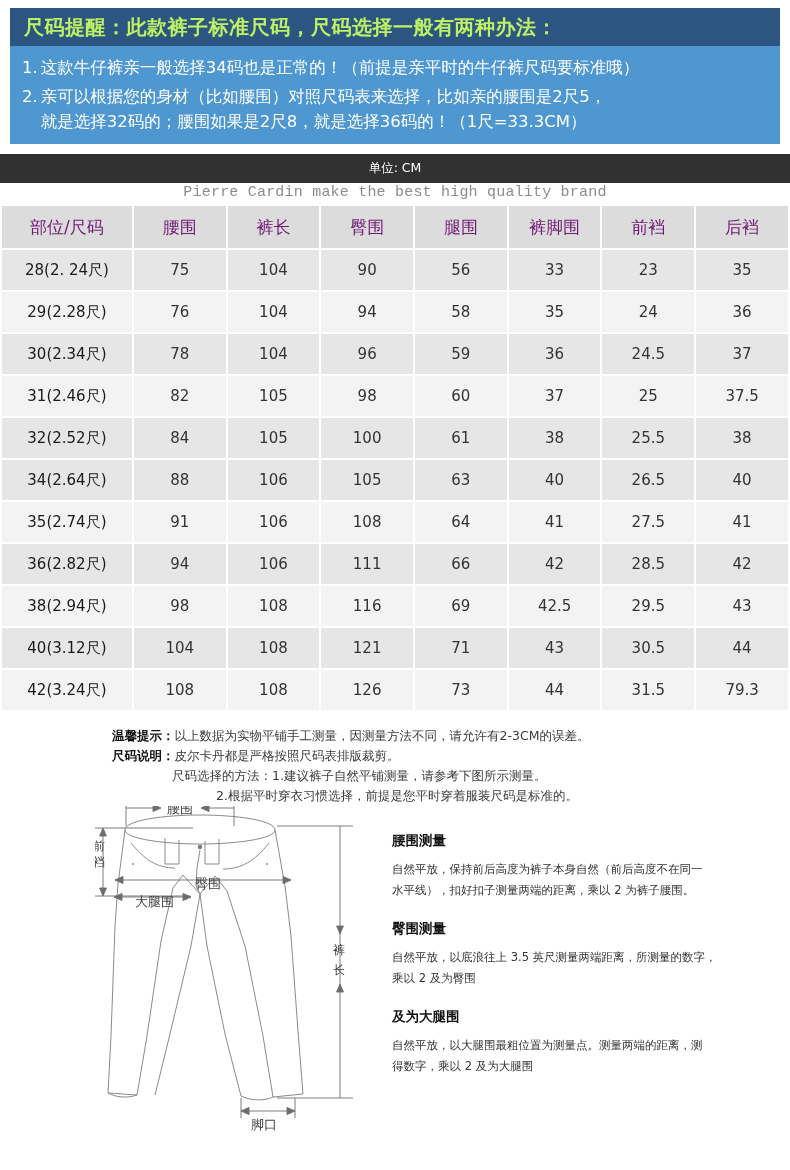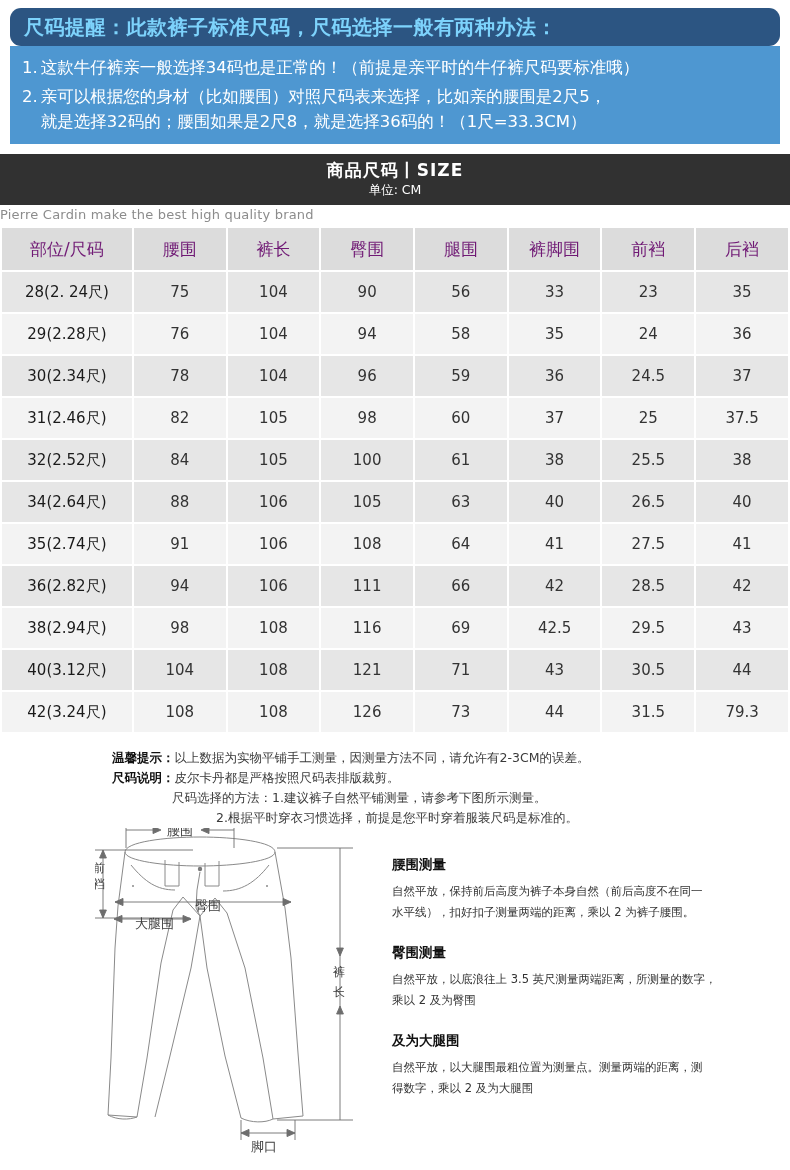--- a/index.html
+++ b/index.html
@@ -19,28 +19,27 @@
   
   .notice {
     width: 790px;
     box-sizing: border-box;
     padding: 8px 0 10px 0;
     background: #ffffff;
   }
   .notice-title {
     margin: 0 10px 0 10px;
     background: #2c5582;
-    color: #7dd3fc;
+    color: #bef264;
     font-size: 20px;
     font-weight: bold;
     line-height: 30px;
     padding: 4px 0 4px 14px;
     letter-spacing: 0.5px;
     white-space: nowrap;
-    border-radius: 11px;
   }
   .notice-body {
     margin: 0 10px 0 10px;
     background: #4e97d1;
     color: #ffffff;
     padding: 9px 12px 10px 12px;
     box-sizing: border-box;
   }
   .notice-item {
     display: flex;
@@ -71,27 +70,28 @@
     line-height: 22px;
     letter-spacing: 1px;
   }
   .size-band-sub {
     font-size: 12.5px;
     line-height: 17px;
     font-weight: normal;
   }
   .brand-line {
     width: 790px;
-    text-align: left;
-    font-size: 13px;
+    text-align: center;
+    font-size: 15px;
     color: #8c8c8c;
     line-height: 16px;
     padding: 2px 0 3px 0;
     box-sizing: border-box;
     letter-spacing: 0.2px;
+    font-family: Liberation Mono, monospace;
   }
 
   
   .size-table {
     width: 790px;
     border-collapse: separate;
     border-spacing: 2px 2px;
     table-layout: fixed;
     margin: 0;
   }
@@ -157,20 +157,21 @@
     top: 25px;
     width: 318px;
     color: #222222;
   }
   .m-head {
     font-size: 13.5px;
     font-weight: bold;
     color: #111111;
     line-height: 22px;
     margin-bottom: 6px;
+    font-family: Liberation Mono, monospace;
   }
   .m-body {
     font-size: 11.5px;
     line-height: 21px;
     color: #333333;
     margin-bottom: 18px;
   }
   .m-body div { white-space: nowrap; }
   .m-block:last-child .m-body { margin-bottom: 7px; }
 </style>
@@ -190,21 +191,20 @@
       <span class="notice-num">2.</span>
       <span class="notice-lines">
         <div class="notice-line">亲可以根据您的身材（比如腰围）对照尺码表来选择，比如亲的腰围是2尺5，</div>
         <div class="notice-line">就是选择32码的；腰围如果是2尺8，就是选择36码的！（1尺=33.3CM）</div>
       </span>
     </div>
   </div>
 </div>
 
 <div class="size-band">
-  <div class="size-band-title">商品尺码丨SIZE</div>
   <div class="size-band-sub">单位: CM</div>
 </div>
 <div class="brand-line">Pierre Cardin make the best high quality brand</div>
 
 <table class="size-table">
   <colgroup>
     <col class="c0">
       <col class="cn">
       <col class="cn">
       <col class="cn">

